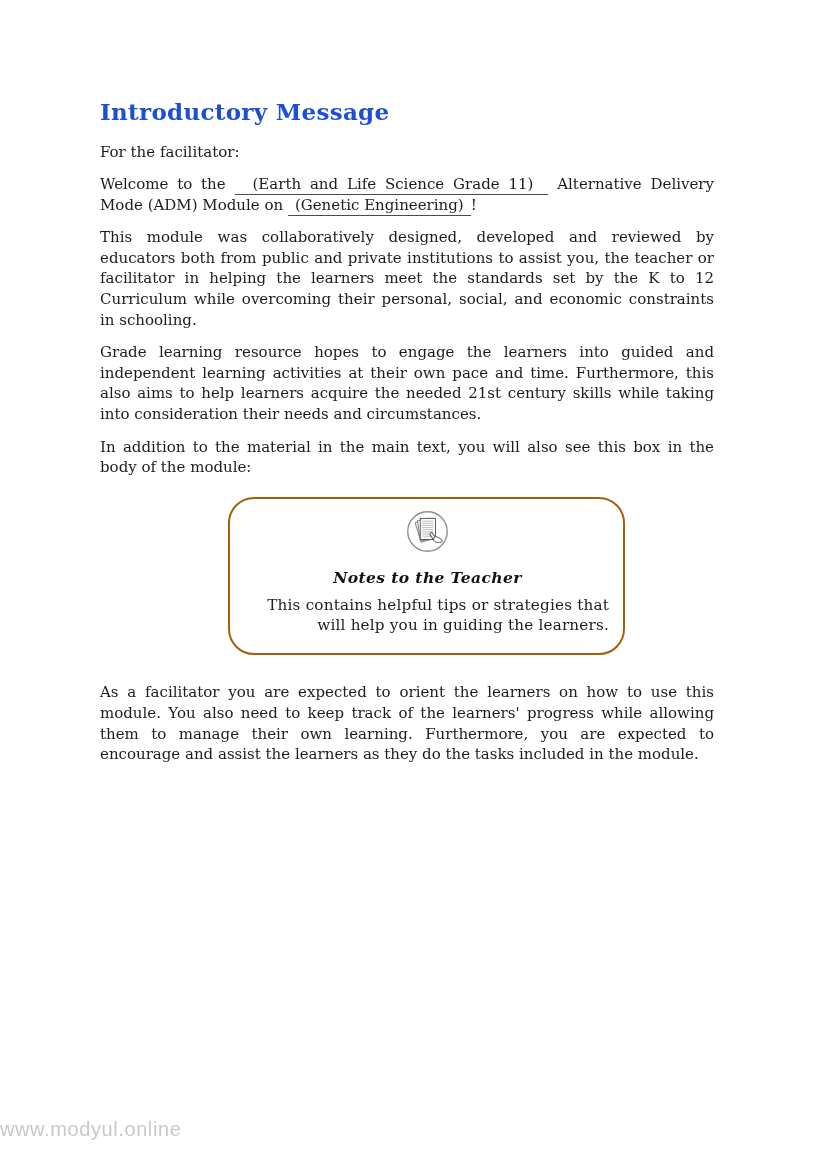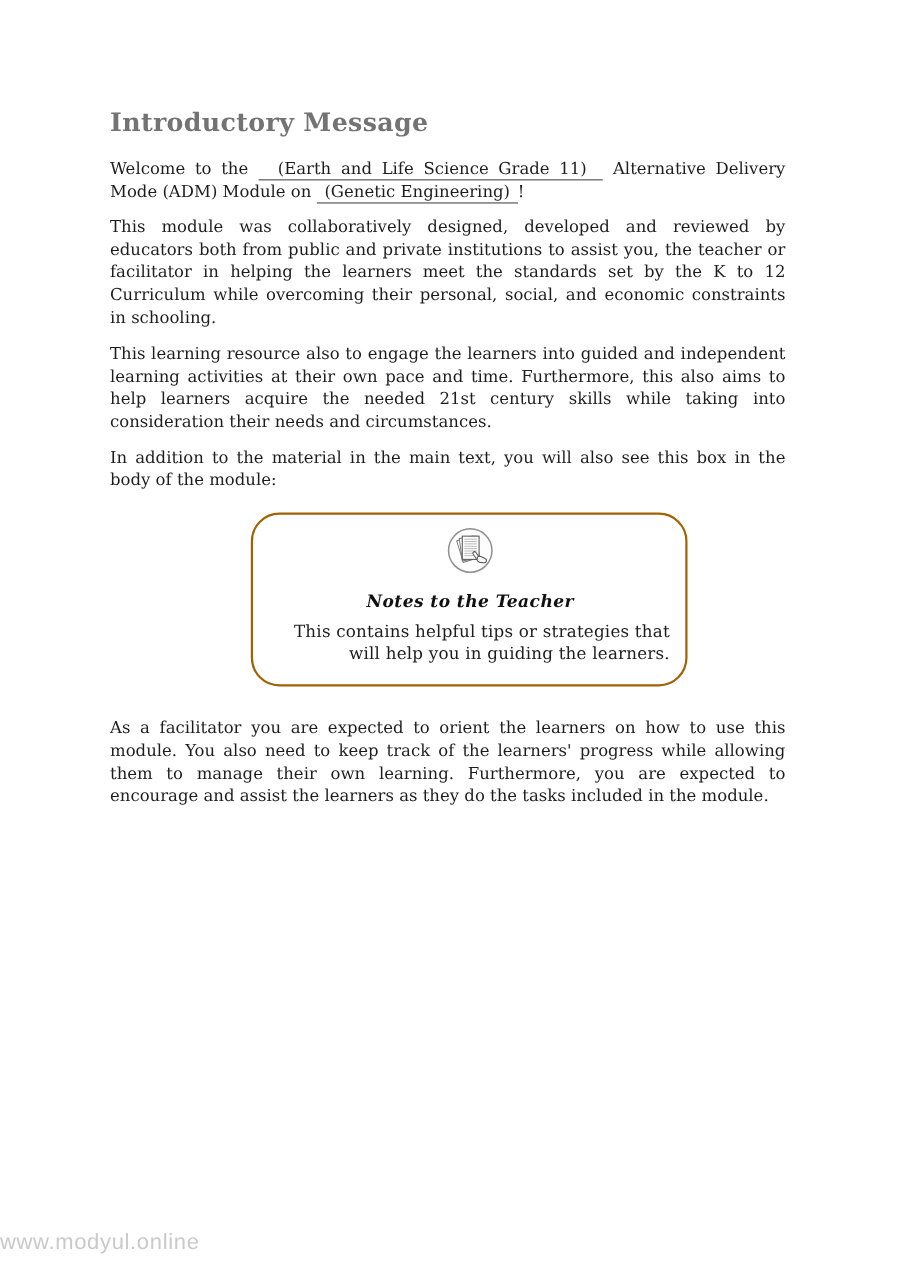--- a/index.html
+++ b/index.html
@@ -13,21 +13,21 @@
     color: #1c1c1c;
     overflow: hidden;
   }
   .content {
     padding: 98px 99px 0 100px; 
   }
   .doc-title {
     font-size: 23px;
     font-weight: 700;
     letter-spacing: 0.3px;
-    color: #737373;
+    color: #1d4ed8;
     margin: 0 0 18px 0;
   }
   .salutation {
     font-size: 15px;
     margin: 0 0 13px 0;
   }
   p.body-par {
     font-size: 15px;
     line-height: 20.6px;
     text-align: justify;
@@ -89,26 +89,27 @@
   }
 </style>
 </head>
 <body>
 
 <div class="page">
   <div class="content">
 
     <h1 class="doc-title">Introductory Message</h1>
 
+    <div class="salutation">For the facilitator:</div>
 
     <p class="body-par"><span>Welcome to the</span> <span class="blank blank-wide">(Earth and Life Science Grade 11)</span> <span>Alternative Delivery Mode (ADM) Module on</span> <span class="blank blank-narrow">(Genetic Engineering)</span><span>!</span></p>
 
     <p class="body-par">This module was collaboratively designed, developed and reviewed by educators both from public and private institutions to assist you, the teacher or facilitator in helping the learners meet the standards set by the K to 12 Curriculum while overcoming their personal, social, and economic constraints in schooling.</p>
 
-    <p class="body-par">This learning resource also to engage the learners into guided and independent learning activities at their own pace and time. Furthermore, this also aims to help learners acquire the needed 21st century skills while taking into consideration their needs and circumstances.</p>
+    <p class="body-par">Grade learning resource hopes to engage the learners into guided and independent learning activities at their own pace and time. Furthermore, this also aims to help learners acquire the needed 21st century skills while taking into consideration their needs and circumstances.</p>
 
     <p class="body-par">In addition to the material in the main text, you will also see this box in the body of the module:</p>
 
     <div class="notes-box">
       <span class="notes-icon-wrap">
         <svg width="43" height="43" viewBox="0 0 44 44" aria-hidden="true">
           <circle cx="22" cy="22" r="20.2" fill="#fdfdfd" stroke="#8f8f8f" stroke-width="1.4"></circle>
           <g fill="#ffffff" stroke="#7a7a7a" stroke-width="0.9">
             <rect x="12.2" y="10.2" width="16" height="21" transform="rotate(-17 20 21)"></rect>
             <rect x="13.2" y="9.6" width="16" height="21" transform="rotate(-8 21 20.5)"></rect>

